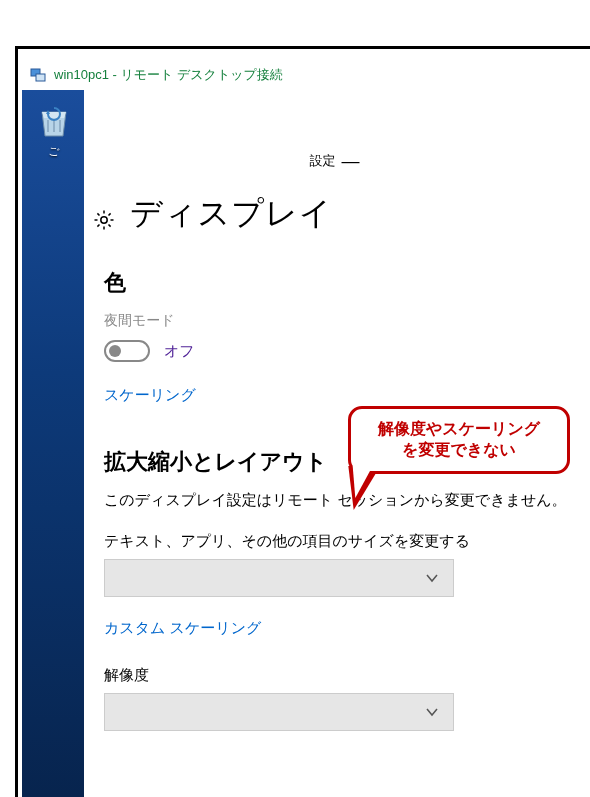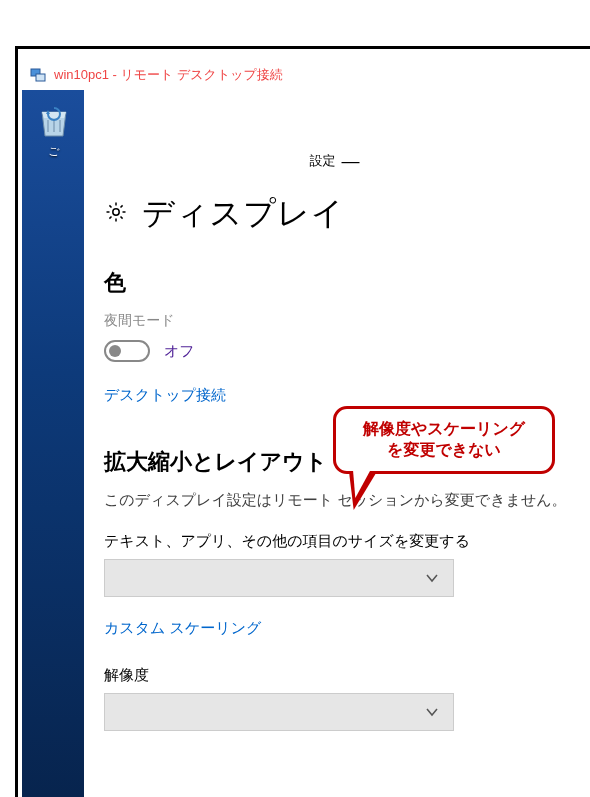--- a/index.html
+++ b/index.html
@@ -11,21 +11,21 @@
       overflow:hidden;
     }
     .outer-border {
       position:absolute; left:15px; top:46px; right:0; bottom:0;
       border:3px solid #000; border-right:none; border-bottom:none;
     }
     .rdp-titlebar {
       position:absolute; left:22px; top:60px; right:1px;
       height:30px; background:#fff;
       display:flex; align-items:center; gap:8px; padding:0 8px;
-      font-size:13px; color:#ef4444;
+      font-size:13px; color:#15803d;
     }
     .rdp-icon {
       width:16px; height:16px; position:relative;
     }
     .rdp-icon svg { width:16px; height:16px; }
     .desktop-strip {
       position:absolute; left:22px; top:90px; width:62px; bottom:0;
       background:linear-gradient(180deg,#1a4d9c 0%,#0d3a7a 40%,#07244e 100%);
     }
     .recycle-icon {
@@ -38,49 +38,49 @@
       position:absolute; left:84px; top:140px; right:1px; bottom:0;
       background:#fff;
     }
     .settings-header {
       display:flex; justify-content:center; align-items:center;
       padding:12px 18px 8px 20px;
       font-size:13px; color:#000;
     }
     .min-btn { font-size:18px; font-weight:300; padding:0 6px; line-height:1; }
     .page-title-row {
-      display:flex; align-items:center; gap:14px;
-      padding:14px 20px 8px 20px;
+      display:flex; align-items:flex-end; gap:14px;
+      padding:14px 20px 8px 8px;
     }
     .gear { width:24px; height:24px; }
     .page-title { font-size:32px; font-weight:400; letter-spacing:1px; }
     .content { padding:6px 20px 0 20px; }
     .section-h { font-size:22px; font-weight:600; margin:18px 0 14px 0; }
     .muted-label { font-size:14px; color:#888; margin-bottom:10px; }
     .toggle-row { display:flex; align-items:center; gap:14px; margin-bottom:24px; }
     .toggle {
       width:46px; height:22px; border:2px solid #888; border-radius:11px;
       position:relative; background:#fff;
     }
     .toggle-knob {
       width:12px; height:12px; background:#888; border-radius:50%;
       position:absolute; left:3px; top:3px;
     }
     .toggle-txt { color:#4c1d95; font-size:15px; }
     .link { color:#0066cc; font-size:15px; margin-bottom:24px; display:inline-block; }
-    .warning { color:#404040; font-size:15px; margin:14px 0 22px 0; }
+    .warning { color:#000000; font-size:15px; margin:14px 0 22px 0; }
     .field-label { font-size:15px; color:#000; margin:20px 0 8px 0; }
     .dropdown {
       width:350px; height:38px; background:#e6e6e6;
       border:1px solid #ccc; display:flex; align-items:center;
       justify-content:flex-end; padding:0 14px; margin-bottom:22px;
     }
     .chevron { width:14px; height:14px; }
     .callout {
-      position:absolute; left:333px; top:406px;
+      position:absolute; left:348px; top:406px;
       width:222px; padding:10px 12px;
       border:3px solid #c00000; border-radius:14px;
       background:#fff; text-align:center;
       font-size:16px; font-weight:700; color:#c00000;
       z-index:5;
     }
     .callout-tail {
       position:absolute; left:346px; top:466px;
       width:0; height:0; z-index:4;
       border-left:10px solid transparent;
@@ -145,21 +145,21 @@
     <div class="section-h">色</div>
 
     <div class="muted-label">夜間モード</div>
     <div class="toggle-row">
       <div class="toggle">
         <div class="toggle-knob"></div>
       </div>
       <span class="toggle-txt">オフ</span>
     </div>
 
-    <a class="link">デスクトップ接続</a>
+    <a class="link">スケーリング</a>
 
     <div class="section-h">拡大縮小とレイアウト</div>
 
     <div class="warning">このディスプレイ設定はリモート セッションから変更できません。</div>
 
     <div class="field-label">テキスト、アプリ、その他の項目のサイズを変更する</div>
     <div class="dropdown">
       <svg class="chevron" viewBox="0 0 14 14">
           <path d="M2 4 L7 10 L12 4" fill="none" stroke="#555" stroke-width="1.5"></path>
         </svg>

